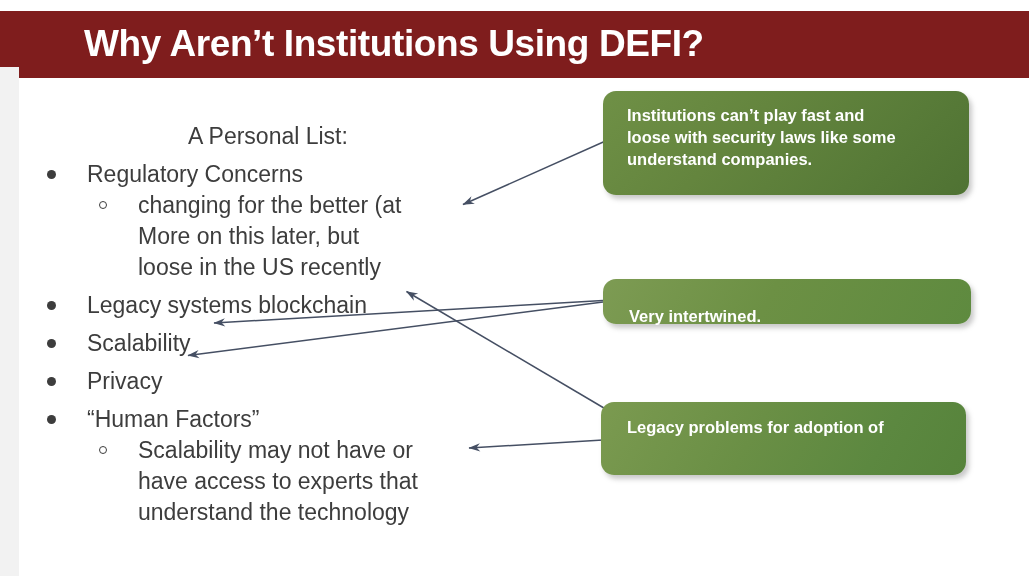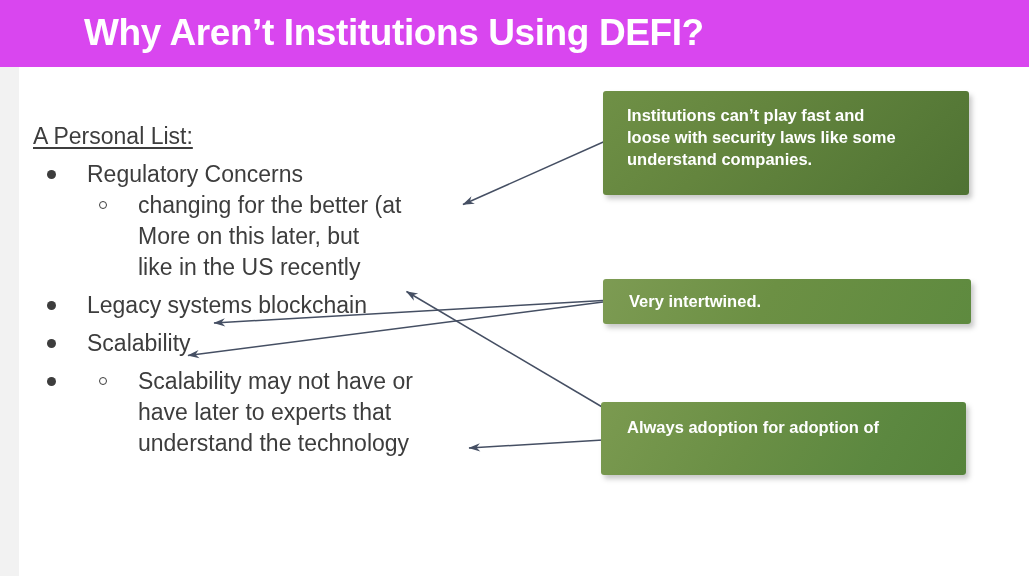--- a/index.html
+++ b/index.html
@@ -20,24 +20,24 @@
     width: 1029px;
     height: 576px;
     background: #ffffff;
     overflow: hidden;
   }
 
   
   #title-banner {
     position: absolute;
     left: 0;
-    top: 0;
+    top: 11px;
     width: 1029px;
     height: 67px;
-    background: #d946ef;
+    background: #7f1d1d;
   }
   #title-text {
     position: absolute;
     left: 84px;
     top: 9px;
     width: 870px;
     font-family: "Liberation Sans", sans-serif;
     font-weight: bold;
     font-size: 37px;
     letter-spacing: -0.4px;
@@ -62,23 +62,23 @@
     left: 33px;
     top: 121px;
     width: 470px;
     color: #3d3d3d;
     font-family: "Liberation Sans", sans-serif;
   }
   .list-heading {
     font-size: 23px;
     line-height: 31px;
     color: #3d3d3d;
-    text-decoration: underline;
     text-underline-offset: 3px;
     white-space: nowrap;
+    text-align: center;
   }
   .lvl1 {
     position: relative;
     padding-left: 54px;
     font-size: 23px;
     line-height: 31px;
     color: #3d3d3d;
     margin-top: 7px;
   }
   .lvl1 .dot {
@@ -108,21 +108,21 @@
     box-sizing: border-box;
     background: transparent;
   }
   .lvl2 .wrap-line {
     display: block;
   }
 
   
   .callout {
     position: absolute;
-    border-radius: 3px;
+    border-radius: 13px;
     box-shadow: 3px 4px 5px rgba(120,120,120,0.40);
     color: #ffffff;
     font-family: "Liberation Sans", sans-serif;
     font-weight: bold;
     font-size: 16.5px;
     line-height: 22px;
     box-sizing: border-box;
     padding: 13px 24px 13px 24px;
   }
   #callout-1 {
@@ -131,21 +131,21 @@
     width: 366px;
     height: 104px;
     background: linear-gradient(135deg, #6f9046 0%, #64853e 38%, #587b38 72%, #4f7233 100%);
   }
   #callout-2 {
     left: 603px;
     top: 279px;
     width: 368px;
     height: 45px;
     background: linear-gradient(118deg, #7d9b53 0%, #6c9044 45%, #5e8a3f 100%);
-    padding-top: 11px;
+    padding-top: 26px;
     padding-left: 26px;
   }
   #callout-3 {
     left: 601px;
     top: 402px;
     width: 365px;
     height: 73px;
     background: linear-gradient(120deg, #7b9a50 0%, #6a8f45 42%, #5c8840 75%, #56833b 100%);
     padding-top: 14px;
     padding-left: 26px;
@@ -178,42 +178,47 @@
 
     <div class="lvl1">
       <span class="dot"></span>
       <span>Regulatory Concerns</span>
     </div>
 
     <div class="lvl2">
       <span class="ring"></span>
       <span class="wrap-line">changing for the better (at</span>
       <span class="wrap-line">More on this later, but</span>
-      <span class="wrap-line">like in the US recently</span>
+      <span class="wrap-line">loose in the US recently</span>
     </div>
 
     <div class="lvl1">
       <span class="dot"></span>
       <span>Legacy systems blockchain</span>
     </div>
 
     <div class="lvl1">
       <span class="dot"></span>
       <span>Scalability</span>
     </div>
 
-
-    <div class="lvl1">
-      <span class="dot"></span>
+    <div class="lvl1">
+      <span class="dot"></span>
+      <span>Privacy</span>
+    </div>
+
+    <div class="lvl1">
+      <span class="dot"></span>
+      <span>“Human Factors”</span>
     </div>
 
     <div class="lvl2">
       <span class="ring"></span>
       <span class="wrap-line">Scalability may not have or</span>
-      <span class="wrap-line">have later to experts that</span>
+      <span class="wrap-line">have access to experts that</span>
       <span class="wrap-line">understand the technology</span>
     </div>
 
   </div>
 
   <svg id="arrow-layer" width="1029" height="576" viewBox="0 0 1029 576" xmlns="http://www.w3.org/2000/svg">
     <defs>
       <marker id="ah" markerWidth="9" markerHeight="9" refX="7.6" refY="3.2" orient="auto" markerUnits="strokeWidth">
         <path d="M8,3.2 L0.2,0.4 L2.6,3.2 L0.2,6.0 Z" fill="#454f63"></path>
       </marker>
@@ -229,16 +234,16 @@
     <div>Institutions can’t play fast and</div>
     <div>loose with security laws like some</div>
     <div>understand companies.</div>
   </div>
 
   <div class="callout" id="callout-2">
     <div>Very intertwined.</div>
   </div>
 
   <div class="callout" id="callout-3">
-    <div>Always adoption for adoption of</div>
+    <div>Legacy problems for adoption of</div>
   </div>
 
 </div>
 
 </body></html>

